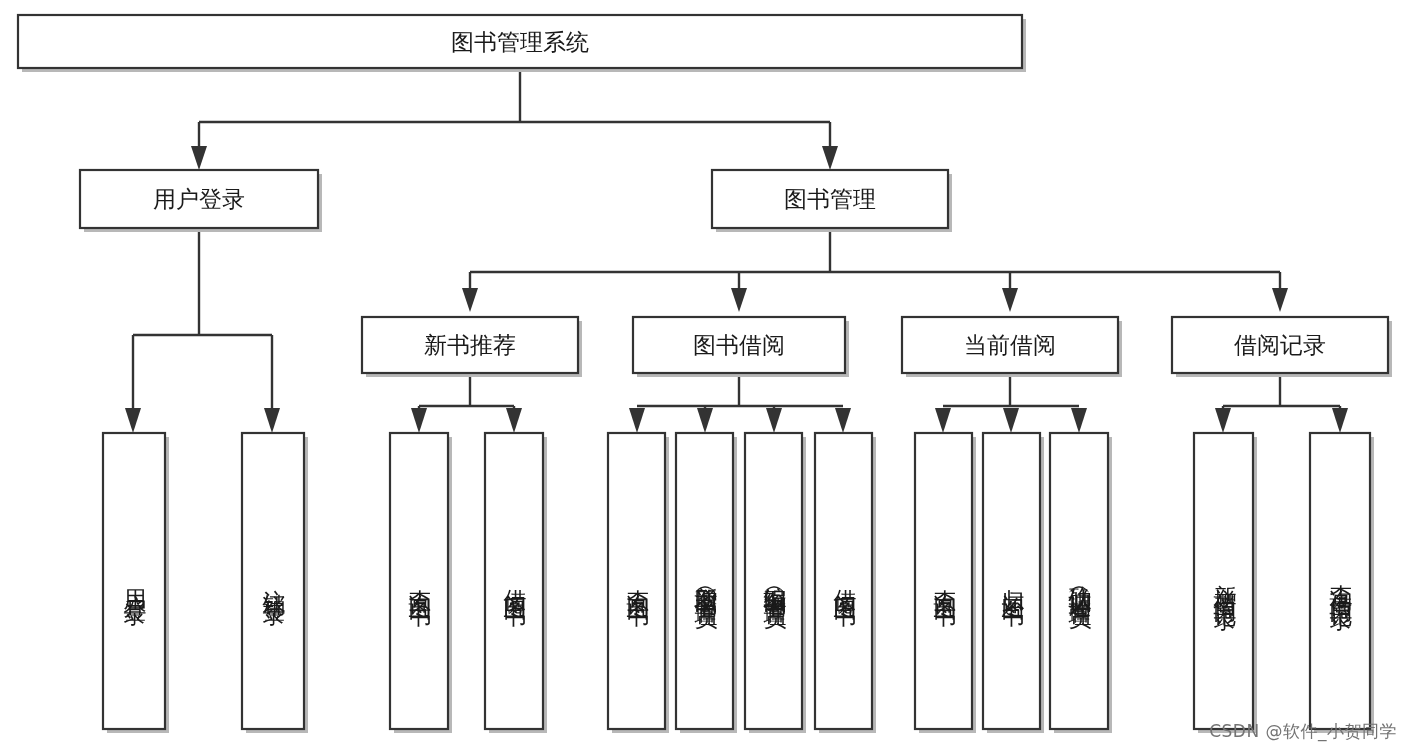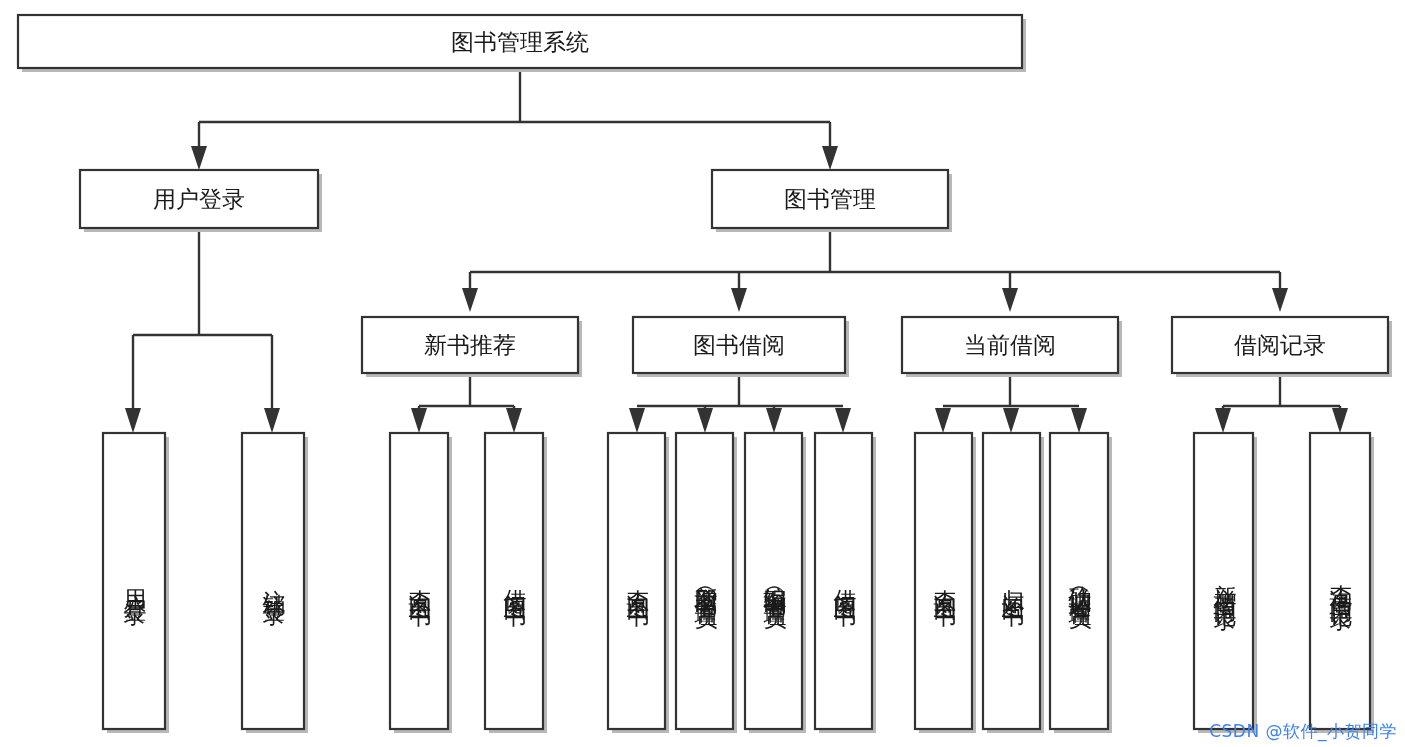--- a/index.html
+++ b/index.html
@@ -52,21 +52,21 @@
     font-size: 23px;
   }
   .label-v {
     font-size: 23px;
   }
   .watermark {
     position: absolute;
     right: 8px;
     bottom: 4px;
     font-size: 17px;
-    color: #3b82f6;
+    color: #737373;
     font-family: "DejaVu Sans", "Liberation Sans", sans-serif;
     letter-spacing: 0.5px;
     white-space: nowrap;
     pointer-events: none;
   }
 </style>
 </head>
 <body>
 
 <div id="diagram-root">

